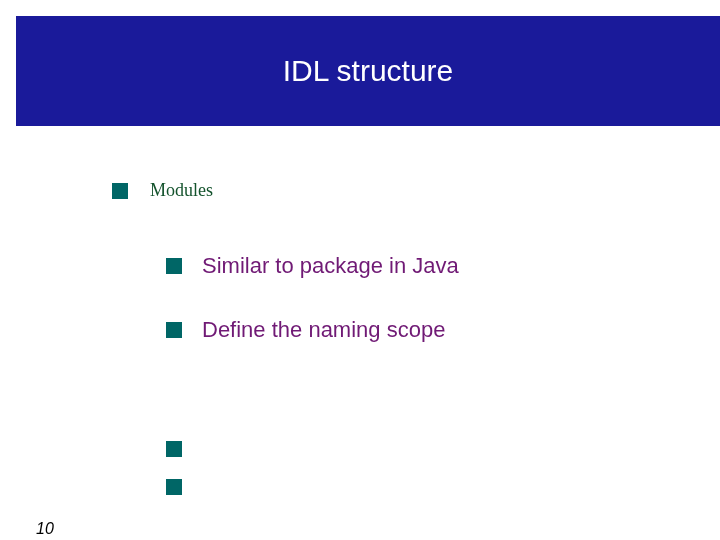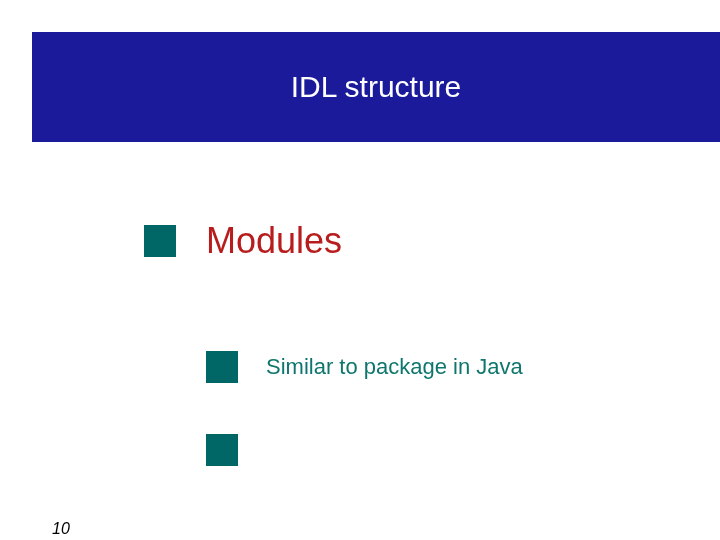--- a/index.html
+++ b/index.html
@@ -1,17 +1,17 @@
 <!DOCTYPE html>
 <html><head>
   <meta charset="utf-8">
   <style>
     * {
       margin: 0;
-      padding: 16px;
+      padding: 8px;
       box-sizing: border-box;
     }
     body {
       width: 720px;
       height: 540px;
       font-family: Arial, Helvetica, sans-serif;
       background: #ffffff;
       position: relative;
       overflow: hidden;
     }
@@ -34,42 +34,43 @@
     .level1 {
       margin-bottom: 14px;
     }
     .level1-row {
       display: flex;
       align-items: center;
       gap: 14px;
       margin-bottom: 12px;
     }
     .level1-text {
-      font-size: 36px;
-      color: #b91c1c;
+      font-size: 18px;
+      color: #14532d;
+      font-family: Liberation Serif, serif;
     }
     .bullet-l1 {
       width: 12px;
       height: 12px;
       background: #006666;
       flex-shrink: 0;
     }
     .level2 {
       margin-left: 46px;
       margin-bottom: 6px;
     }
     .level2-row {
       display: flex;
       align-items: center;
       gap: 12px;
       margin-bottom: 6px;
     }
     .level2-text {
       font-size: 22px;
-      color: #0f766e;
+      color: #701a75;
     }
     .bullet-l2 {
       width: 8px;
       height: 8px;
       background: #006666;
       flex-shrink: 0;
     }
     .spacer {
       height: 14px;
     }
@@ -96,20 +97,21 @@
       <div class="bullet-l1"></div>
       <div class="level1-text">Modules</div>
     </div>
     <div class="level2">
       <div class="level2-row">
         <div class="bullet-l2"></div>
         <div class="level2-text">Similar to package in Java</div>
       </div>
       <div class="level2-row">
         <div class="bullet-l2"></div>
+        <div class="level2-text">Define the naming scope</div>
       </div>
     </div>
   </div>
 
   <div class="spacer"></div>
 
   <div class="level1">
     <div class="level2">
       <div class="level2-row">
         <div class="bullet-l2"></div>

